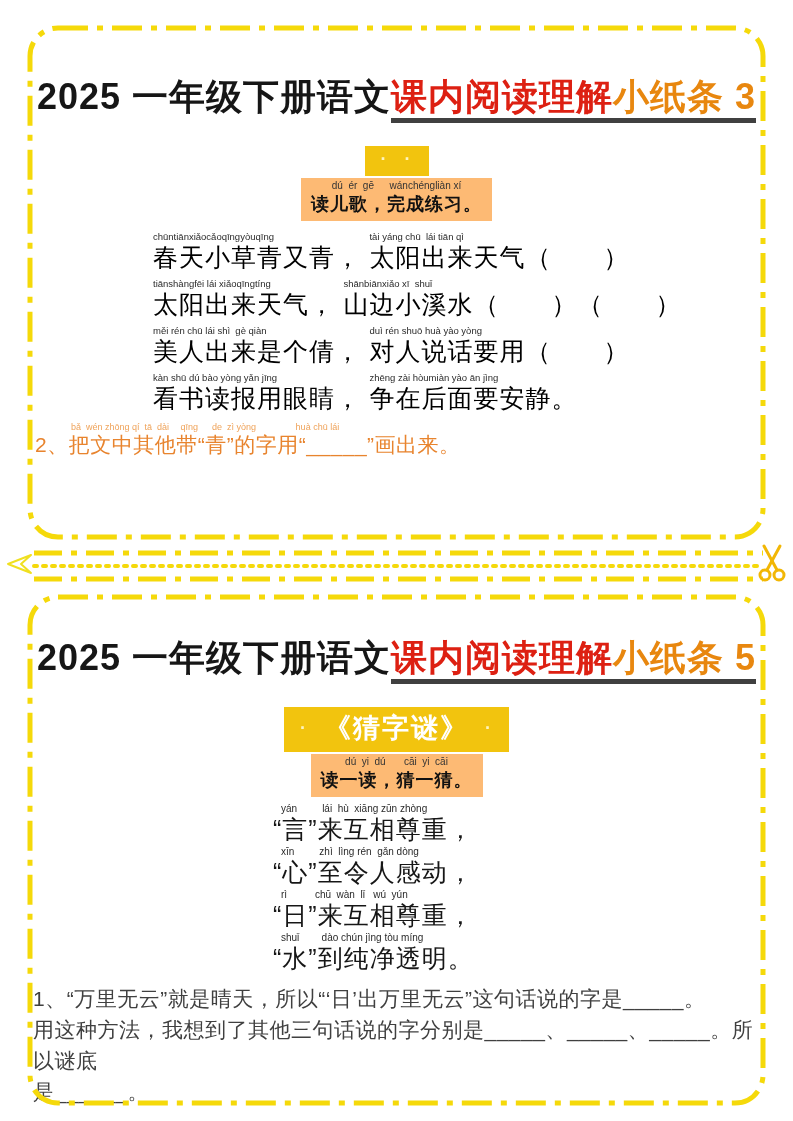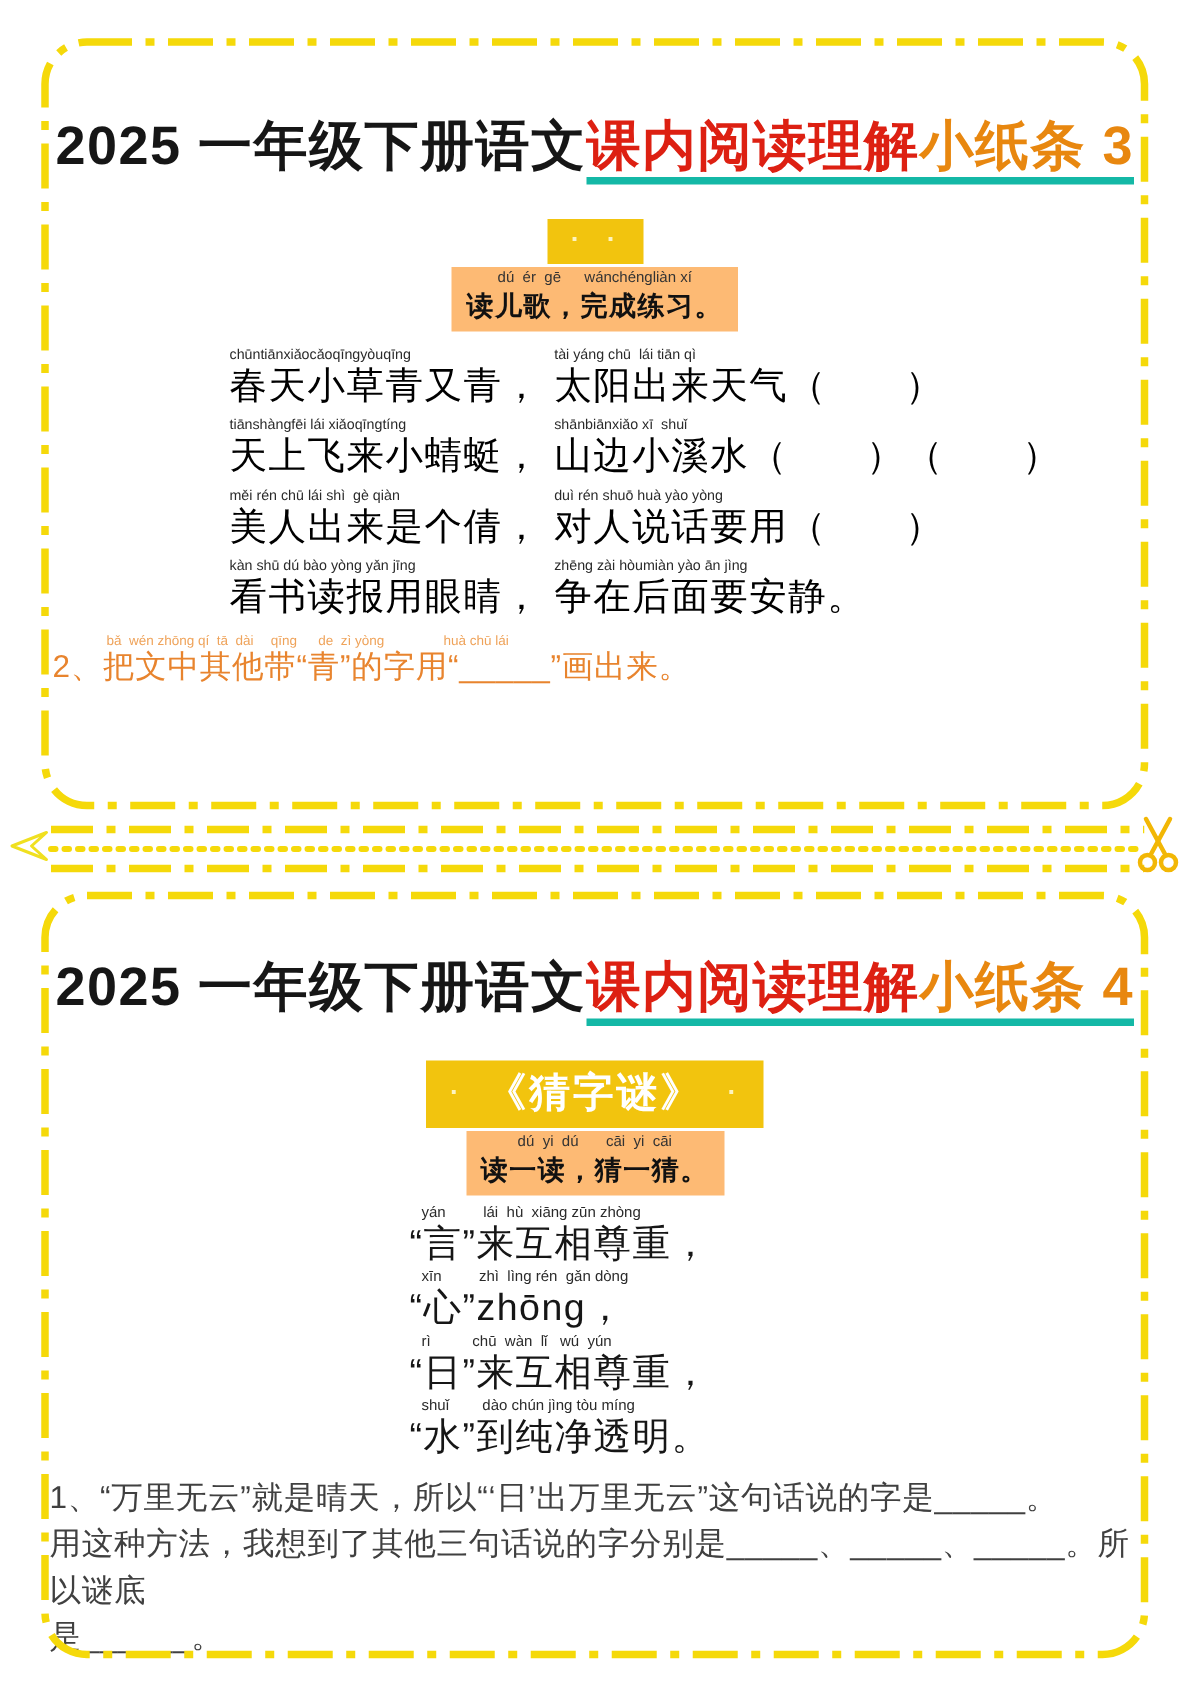--- a/index.html
+++ b/index.html
@@ -25,21 +25,21 @@
   
   .title {
     text-align: center;
     font-size: 36px;
     font-weight: bold;
     letter-spacing: 1px;
     padding-top: 24px;
     white-space: nowrap;
   }
   .t-black { color: #161616; }
-  .t-underline { border-bottom: 5px solid #14b8a6; padding-bottom: 1px; }
+  .t-underline { border-bottom: 5px solid #404040; padding-bottom: 1px; }
   .t-red { color: #dd2012; }
   .t-orange { color: #e8870f; }
 
   
   .badge {
     width: fit-content;
     margin: 9px auto 0 auto;
     background: #f2c40e;
     color: #ffffff;
     font-size: 27px;
@@ -178,21 +178,21 @@
           <span class="tx">春天小草青又青，</span>
         </span>
         <span class="seg">
           <span class="py">tài yáng chū  lái tiān qì</span>
           <span class="tx">太阳出来天气（　　）</span>
         </span>
       </div>
       <div class="poem-line">
         <span class="seg">
           <span class="py">tiānshàngfēi lái xiǎoqīngtíng</span>
-          <span class="tx">天上飞来小蜻蜓，</span>
+          <span class="tx">太阳出来天气，</span>
         </span>
         <span class="seg">
           <span class="py">shānbiānxiǎo xī  shuǐ</span>
           <span class="tx">山边小溪水（　　）（　　）</span>
         </span>
       </div>
       <div class="poem-line">
         <span class="seg">
           <span class="py">měi rén chū lái shì  gè qiàn</span>
           <span class="tx">美人出来是个倩，</span>
@@ -243,21 +243,21 @@
         <circle cx="24" cy="32" r="5" fill="none" stroke="#f2b705" stroke-width="3"></circle>
       </svg>
     </span>
   </div>
 
   <section class="card card2">
     <svg class="card-border" width="739" height="512" viewBox="0 0 739 512" preserveAspectRatio="none">
       <rect x="3" y="3" width="733" height="506" rx="28" fill="none" stroke="#f5d90a" stroke-width="5" stroke-dasharray="30 9 6 9"></rect>
     </svg>
 
-    <h1 class="title" style="padding-top:16px;"><span class="t-black">2025 一年级下册语文</span><span class="t-underline"><span class="t-red">课内阅读理解</span><span class="t-orange">小纸条 4</span></span></h1>
+    <h1 class="title" style="padding-top:16px;"><span class="t-black">2025 一年级下册语文</span><span class="t-underline"><span class="t-red">课内阅读理解</span><span class="t-orange">小纸条 5</span></span></h1>
 
     <div class="badge">
       <span class="dot">·</span>
       <span>《猜字谜》</span>
       <span class="dot">·</span>
     </div>
 
     <div class="instruction">
       <div class="ibox">
         <div class="py">dú  yi  dú　   cāi  yi  cāi</div>
@@ -265,21 +265,21 @@
       </div>
     </div>
 
     <div class="riddle">
       <div class="r-line">
         <div class="py">yán         lái  hù  xiāng zūn zhòng</div>
         <div class="tx">“言”来互相尊重，</div>
       </div>
       <div class="r-line">
         <div class="py">xīn         zhì  lìng rén  gǎn dòng</div>
-        <div class="tx">“心”zhōng，</div>
+        <div class="tx">“心”至令人感动，</div>
       </div>
       <div class="r-line">
         <div class="py">rì          chū  wàn  lǐ   wú  yún</div>
         <div class="tx">“日”来互相尊重，</div>
       </div>
       <div class="r-line">
         <div class="py">shuǐ        dào chún jìng tòu míng</div>
         <div class="tx">“水”到纯净透明。</div>
       </div>
     </div>

